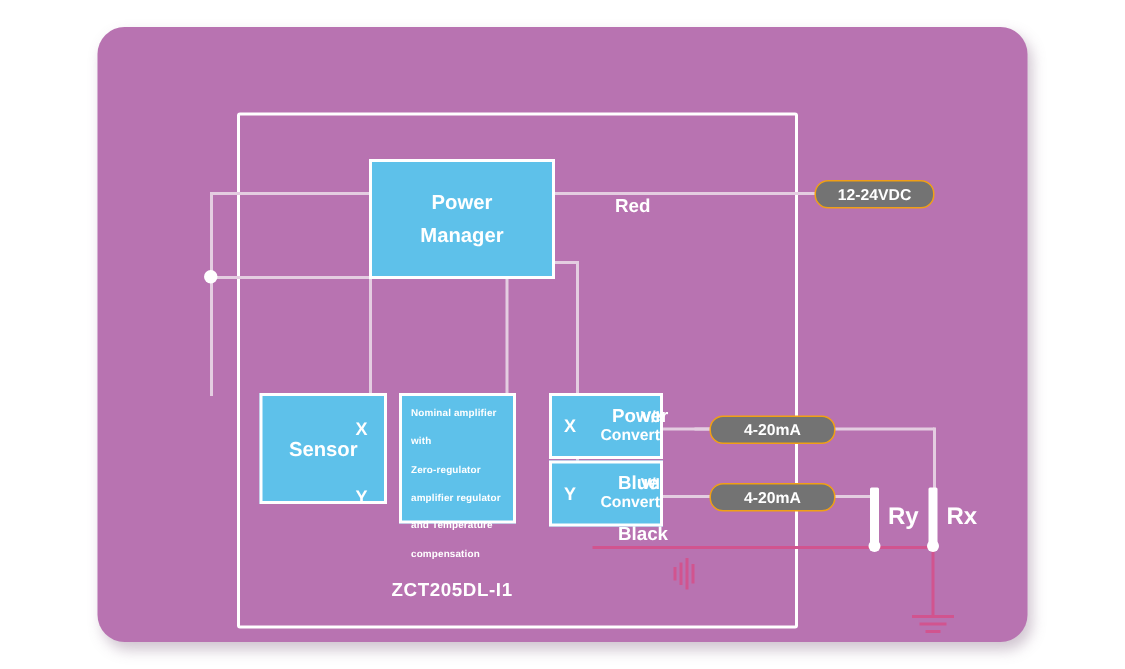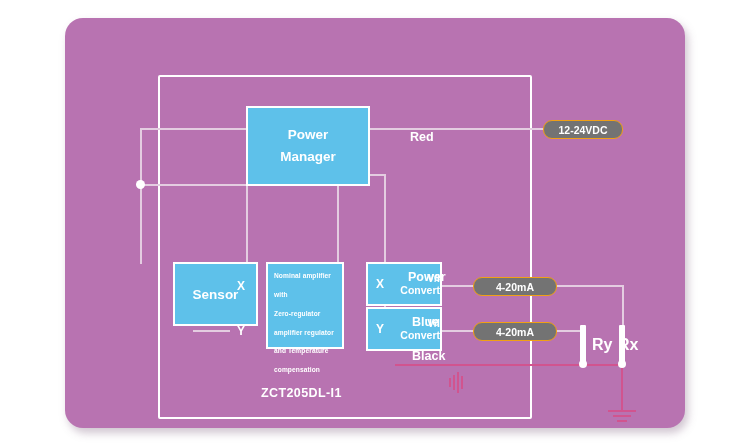--- a/index.html
+++ b/index.html
@@ -26,21 +26,21 @@
   .blk{
     position:absolute;background:#5ec1ea;border:2px solid #ffffff;
     color:#ffffff;box-sizing:border-box;
   }
   .blk-title{
     display:flex;flex-direction:column;align-items:center;justify-content:center;
     font-weight:bold;line-height:1.6;
   }
 
   #blk-power{left:181px;top:88px;width:124px;height:80px;font-size:13.5px;}
-  #blk-sensor{left:108px;top:244px;width:85px;height:64px;}
+  #blk-sensor{left:108px;top:244px;width:85px;height:74px;}
   #blk-sensor .lbl{
     position:absolute;left:0;top:0;width:100%;height:100%;
     display:flex;align-items:center;justify-content:center;
     font-weight:bold;font-size:13.5px;
   }
   #blk-amp{left:201px;top:244px;width:78px;height:87px;}
   #blk-amp p{
     margin:0;padding:6px 5px 0 6px;font-size:6.6px;line-height:1.95;
     font-weight:bold;letter-spacing:.1px;
   }
@@ -217,21 +217,21 @@
 
     <div class="badge" style="left:478px;top:102px;width:78px;height:17px;">12-24VDC</div>
     <div class="badge" style="left:408px;top:259px;width:82px;height:17px;">4-20mA</div>
     <div class="badge" style="left:408px;top:304px;width:82px;height:17px;">4-20mA</div>
 
     <div class="res" style="left:515px;top:307px;"></div>
     <span class="res-lbl" style="left:527px;top:318px;">Ry</span>
     <div class="dot-sm" style="left:514px;top:342px;"></div>
 
     <div class="res" style="left:554px;top:307px;"></div>
-    <span class="res-lbl" style="left:553px;top:318px;">Rx</span>
+    <span class="res-lbl" style="left:566px;top:318px;">Rx</span>
     <div class="dot-sm" style="left:553px;top:342px;"></div>
 
     <div class="gnd-bar" style="left:543px;top:392px;width:28px;height:2.2px;"></div>
     <div class="gnd-bar" style="left:548px;top:397px;width:18px;height:2.2px;"></div>
     <div class="gnd-bar" style="left:552px;top:402px;width:10px;height:2.2px;"></div>
 
     <span id="device-name">ZCT205DL-I1</span>
 
   </div>
 </div>

